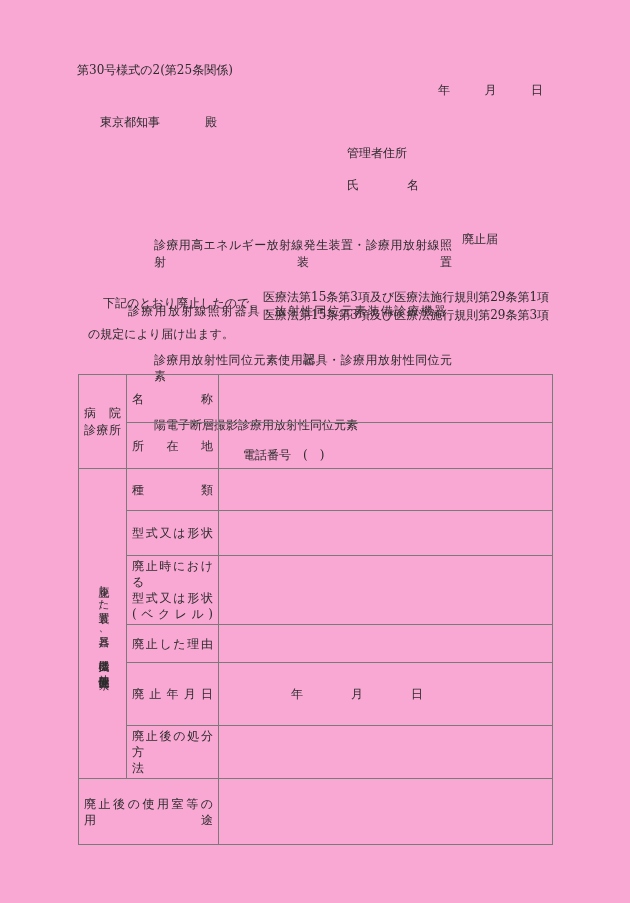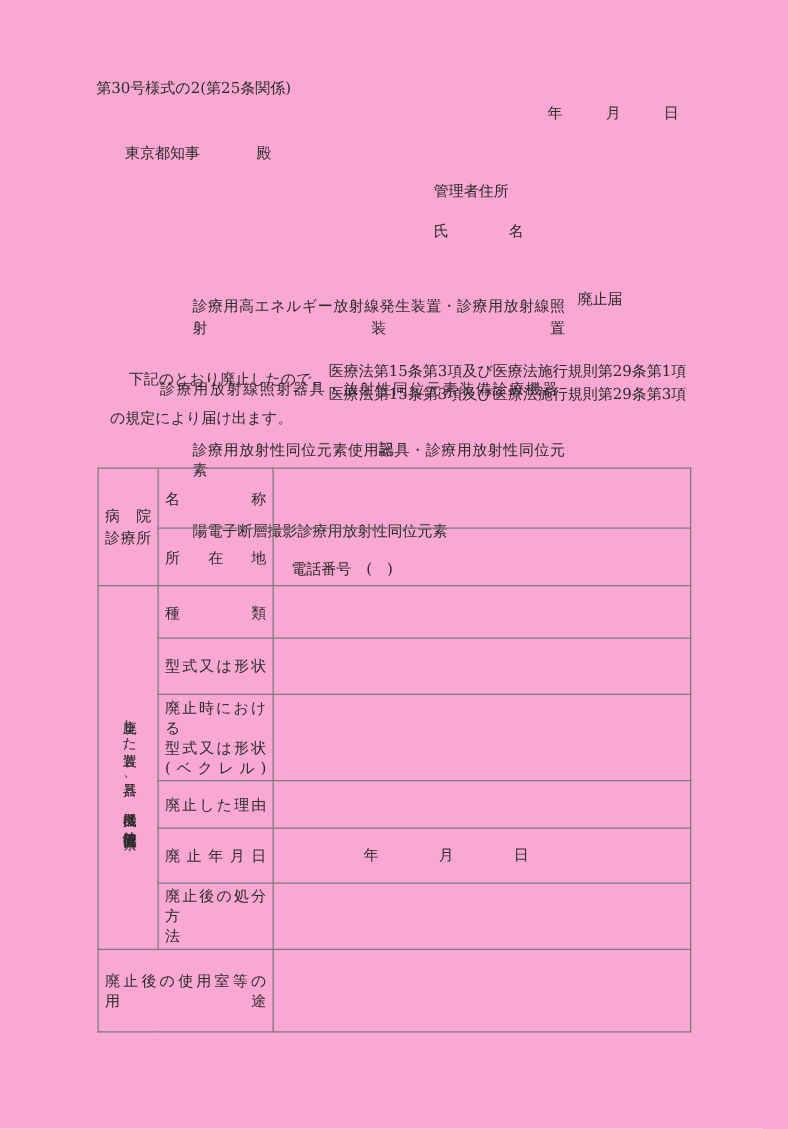--- a/index.html
+++ b/index.html
@@ -69,21 +69,21 @@
   .group2-cell {
     writing-mode: vertical-rl;
     text-orientation: upright;
     font-size: 11px;
     letter-spacing: 0.5px;
     padding: 4px 0;
     text-align: center;
     white-space: pre;
   }
   .value-cell { padding-left: 12px; white-space: pre; }
-  .value-cell.phone { vertical-align: bottom; padding: 0 0 5px 14px; }
+  .value-cell.phone { vertical-align: bottom; padding: 0 0 5px 24px; }
   .value-cell.date-val { padding-left: 72px; }
 </style>
 </head>
 <body>
 
 <div class="page">
 
   <div class="abs form-number">第30号様式の2(第25条関係)</div>
   <div class="abs date-line">年　　月　　日</div>
   <div class="abs addressee">東京都知事</div>
@@ -134,21 +134,21 @@
     <tr style="height:52px">
       <td class="label-cell">廃止時における
 型式又は形状
 (ベクレル)</td>
       <td class="value-cell"></td>
     </tr>
     <tr style="height:38px">
       <td class="label-cell">廃止した理由</td>
       <td class="value-cell"></td>
     </tr>
-    <tr style="height:44px">
+    <tr style="height:63px">
       <td class="label-cell">廃止年月日</td>
       <td class="value-cell date-val">年　　　　月　　　　日</td>
     </tr>
     <tr style="height:40px">
       <td class="label-cell">廃止後の処分方
 法</td>
       <td class="value-cell"></td>
     </tr>
     <tr style="height:66px">
       <td class="label-cell" colspan="2">廃止後の使用室等の

